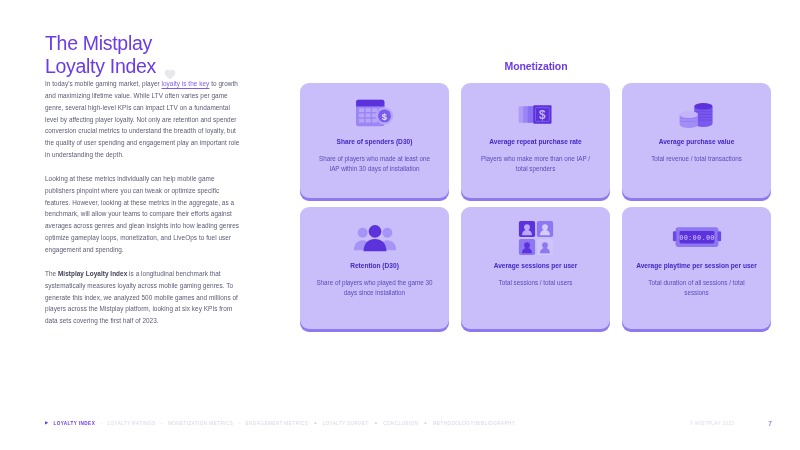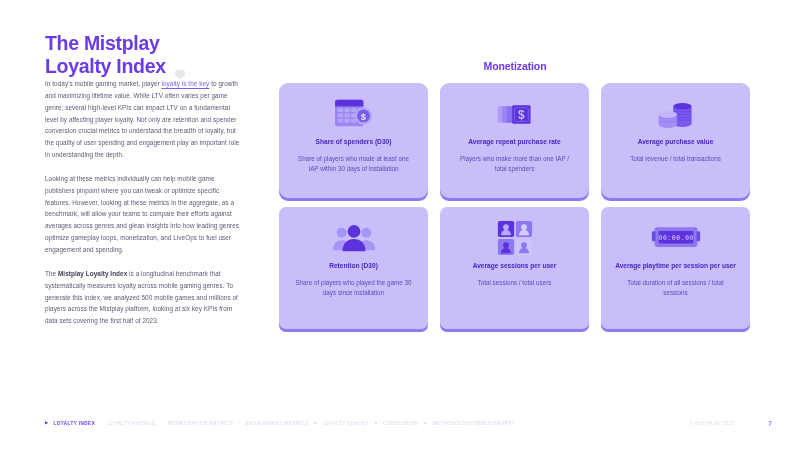--- a/index.html
+++ b/index.html
@@ -27,21 +27,21 @@
   
   .left-col {
     position: absolute;
     left: 45px;
     top: 32px;
     width: 198px;
   }
 
   .title {
     font-size: 19.5px;
-    font-weight: bold;
+    font-weight: normal;
     color: #6B3BE8;
     line-height: 1.18;
     letter-spacing: -0.3px;
     position: relative;
   }
   .title .line2-wrap {
     display: flex;
     align-items: center;
     gap: 8px;
   }
@@ -65,21 +65,21 @@
   .inline-link {
     color: #7C5CE8;
     text-decoration: underline;
     text-underline-offset: 1.5px;
   }
   .bold-inline { font-weight: bold; color: #3F3D56; }
 
   
   .right-col {
     position: absolute;
-    left: 279px;
+    left: 300px;
     top: 60px;
     width: 472px;
   }
 
   .section { margin-bottom: 9px; }
 
   .section-heading {
     text-align: center;
     font-size: 10.5px;
     font-weight: bold;
@@ -100,21 +100,21 @@
     border-radius: 9px;
     padding: 11px 9px 0 9px;
     text-align: center;
     box-shadow: 0 3px 0 0 #8F79F0;
     display: flex;
     flex-direction: column;
     align-items: center;
   }
 
   .card-mon { height: 115px; }
-  .card-eng { height: 122px; border-radius: 7px; }
+  .card-eng { height: 122px; }
 
   .card-icon {
     height: 40px;
     display: flex;
     align-items: center;
     justify-content: center;
     margin-bottom: 3px;
   }
 
   .card-title {

